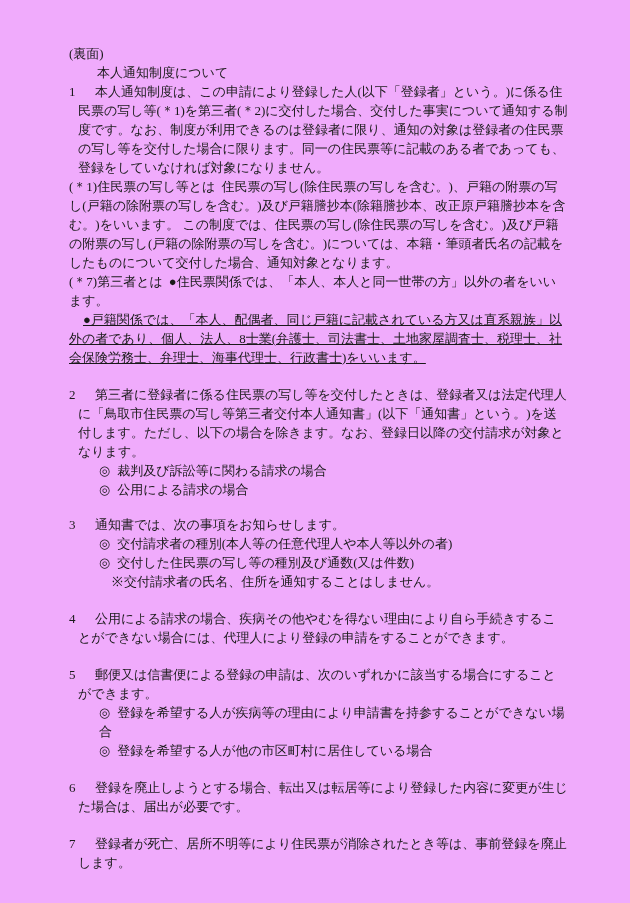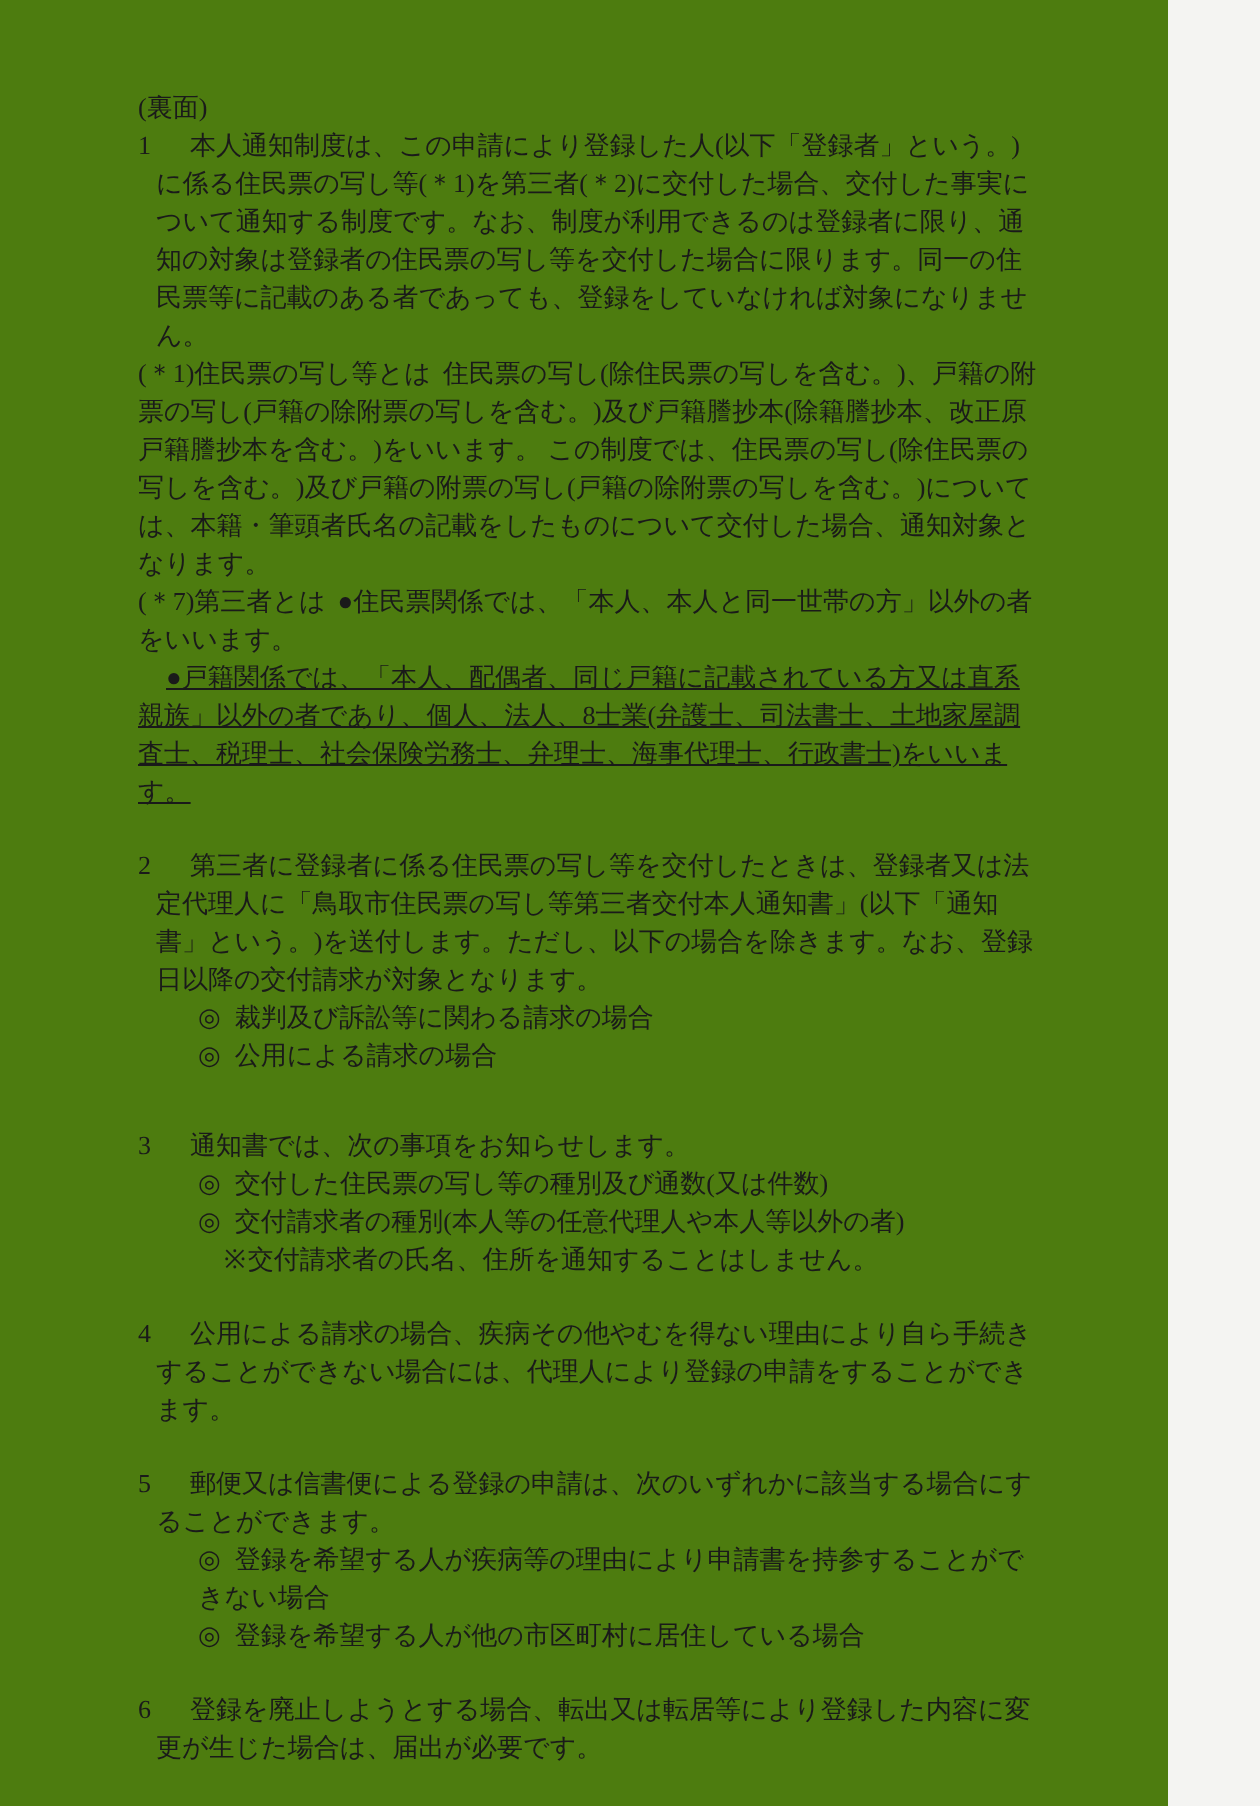--- a/index.html
+++ b/index.html
@@ -3,65 +3,66 @@
 <meta charset="utf-8">
 <style>
   html, body { margin: 0; padding: 0; }
   body {
     width: 630px; height: 903px;
     background: #f4f4f2;
     font-family: "Liberation Serif", "DejaVu Serif", serif;
   }
   .page {
     box-sizing: border-box;
-    width: 584px; height: 903px;
-    background: #4d7c0f;
+    width: 630px; height: 903px;
+    background: #f0abfc;
     color: #1a1a1a;
     padding: 44px 62px 0 69px;
     font-size: 13px;
     line-height: 19px;
     overflow: hidden;
   }
   p { margin: 0; }
   .title { padding-left: 28px; }
   .numbered { padding-left: 9px; text-indent: -9px; }
   .num { display: inline-block; width: 26px; text-indent: 0; }
   .note-label {
     text-underline-offset: 3px;
     margin-right: 6px;
   }
   .sub-indent { text-indent: 14px; text-decoration: underline; }
   .bullet { padding-left: 30px; font-family: Liberation Serif, serif; }
   .b-icon { margin-right: 7px; }
   .ref-line { padding-left: 43px; }
   .ref-icon { margin-right: 1px; }
   .gap { margin-top: 18px; }
-  .gap-lg { margin-top: 26px; }
+  .gap-lg { margin-top: 16px; }
 </style>
 </head>
 <body>
 
 <div class="page">
 
   <p>(裏面)</p>
+  <p class="title">本人通知制度について</p>
 
   <p class="numbered"><span class="num">1</span><span>本人通知制度は、この申請により登録した人(以下「登録者」という。)に係る住民票の写し等(＊1)を第三者(＊2)に交付した場合、交付した事実について通知する制度です。なお、制度が利用できるのは登録者に限り、通知の対象は登録者の住民票の写し等を交付した場合に限ります。同一の住民票等に記載のある者であっても、登録をしていなければ対象になりません。</span></p>
 
   <p class="note"><span class="note-label">(＊1)住民票の写し等とは</span><span>住民票の写し(除住民票の写しを含む。)、戸籍の附票の写し(戸籍の除附票の写しを含む。)及び戸籍謄抄本(除籍謄抄本、改正原戸籍謄抄本を含む。)をいいます。 この制度では、住民票の写し(除住民票の写しを含む。)及び戸籍の附票の写し(戸籍の除附票の写しを含む。)については、本籍・筆頭者氏名の記載をしたものについて交付した場合、通知対象となります。</span></p>
 
   <p class="note"><span class="note-label">(＊7)第三者とは</span><span>●住民票関係では、「本人、本人と同一世帯の方」以外の者をいいます。</span></p>
   <p class="sub-indent">●戸籍関係では、「本人、配偶者、同じ戸籍に記載されている方又は直系親族」以外の者であり、個人、法人、8士業(弁護士、司法書士、土地家屋調査士、税理士、社会保険労務士、弁理士、海事代理士、行政書士)をいいます。</p>
 
   <p class="numbered gap"><span class="num">2</span><span>第三者に登録者に係る住民票の写し等を交付したときは、登録者又は法定代理人に「鳥取市住民票の写し等第三者交付本人通知書」(以下「通知書」という。)を送付します。ただし、以下の場合を除きます。なお、登録日以降の交付請求が対象となります。</span></p>
   <p class="bullet"><span class="b-icon">◎</span><span>裁判及び訴訟等に関わる請求の場合</span></p>
   <p class="bullet"><span class="b-icon">◎</span><span>公用による請求の場合</span></p>
 
   <p class="numbered gap-lg"><span class="num">3</span><span>通知書では、次の事項をお知らせします。</span></p>
+  <p class="bullet"><span class="b-icon">◎</span><span>交付請求者の種別(本人等の任意代理人や本人等以外の者)</span></p>
   <p class="bullet"><span class="b-icon">◎</span><span>交付した住民票の写し等の種別及び通数(又は件数)</span></p>
-  <p class="bullet"><span class="b-icon">◎</span><span>交付請求者の種別(本人等の任意代理人や本人等以外の者)</span></p>
   <p class="ref-line"><span class="ref-icon">※</span><span>交付請求者の氏名、住所を通知することはしません。</span></p>
 
   <p class="numbered gap"><span class="num">4</span><span>公用による請求の場合、疾病その他やむを得ない理由により自ら手続きすることができない場合には、代理人により登録の申請をすることができます。</span></p>
 
   <p class="numbered gap"><span class="num">5</span><span>郵便又は信書便による登録の申請は、次のいずれかに該当する場合にすることができます。</span></p>
   <p class="bullet"><span class="b-icon">◎</span><span>登録を希望する人が疾病等の理由により申請書を持参することができない場合</span></p>
   <p class="bullet"><span class="b-icon">◎</span><span>登録を希望する人が他の市区町村に居住している場合</span></p>
 
   <p class="numbered gap"><span class="num">6</span><span>登録を廃止しようとする場合、転出又は転居等により登録した内容に変更が生じた場合は、届出が必要です。</span></p>
 

